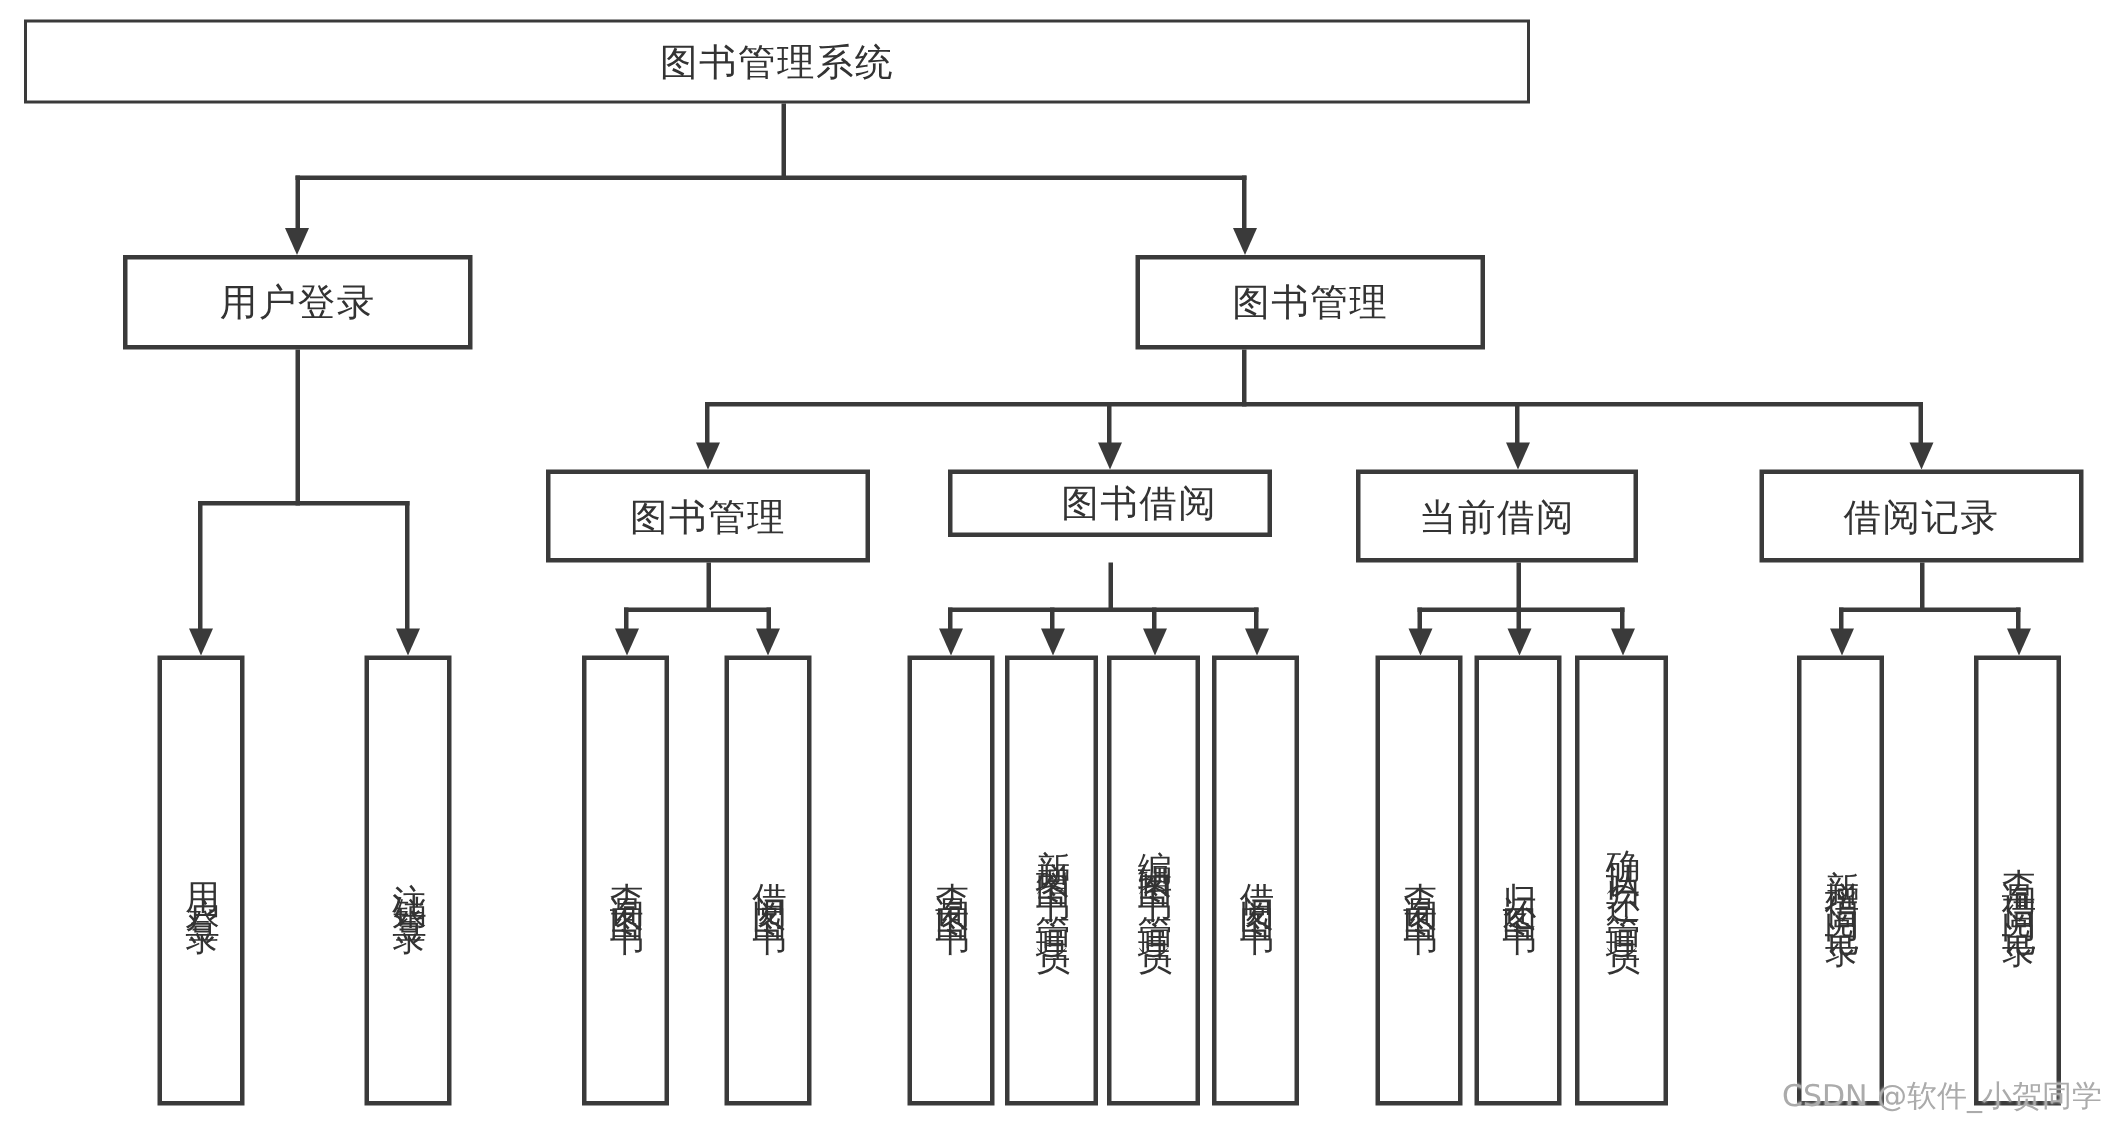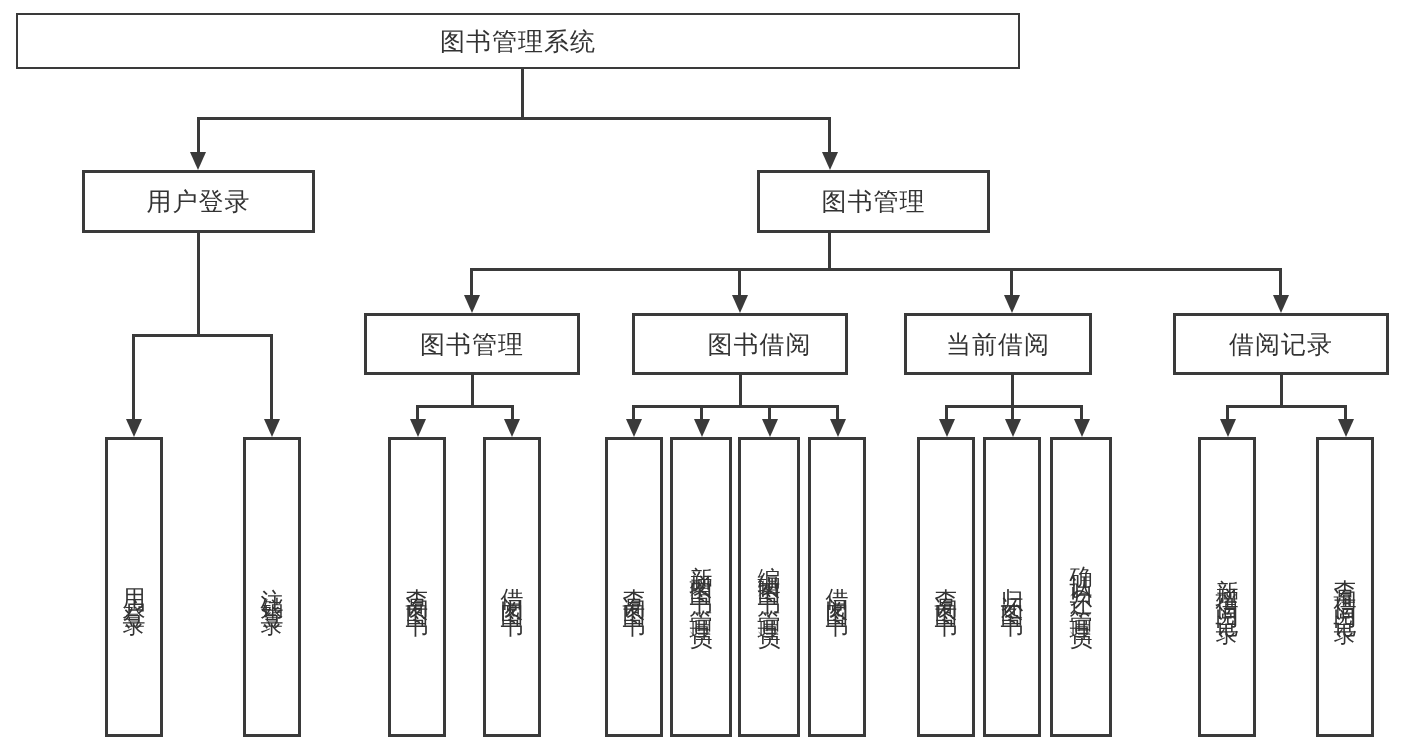--- a/index.html
+++ b/index.html
@@ -68,21 +68,21 @@
   <div class="vline" style="left:738px;top:268px;height:28px;"></div>
   <div class="arrow" style="left:732px;top:295px;"></div>
   <div class="vline" style="left:1010px;top:268px;height:28px;"></div>
   <div class="arrow" style="left:1004px;top:295px;"></div>
   <div class="vline" style="left:1279px;top:268px;height:28px;"></div>
   <div class="arrow" style="left:1273px;top:295px;"></div>
 
   <div class="hbox" style="left:364px;top:313px;width:216px;height:62px;">
     <span>图书管理</span>
   </div>
-  <div class="hbox" style="left:632px;top:313px;width:216px;height:62px;padding-left:39px;">
+  <div class="hbox" style="left:632px;top:313px;width:216px;height:45px;padding-left:39px;">
     <span>图书借阅</span>
   </div>
   <div class="hbox" style="left:904px;top:313px;width:188px;height:62px;">
     <span>当前借阅</span>
   </div>
   <div class="hbox" style="left:1173px;top:313px;width:216px;height:62px;">
     <span>借阅记录</span>
   </div>
 
   <div class="vline" style="left:471px;top:375px;height:33px;"></div>
@@ -156,14 +156,15 @@
     <span>确认归还（管理员）</span>
   </div>
 
   <div class="vbox" style="left:1198px;top:437px;width:58px;height:300px;">
     <span>新增借阅记录</span>
   </div>
   <div class="vbox" style="left:1316px;top:437px;width:58px;height:300px;">
     <span>查询借阅记录</span>
   </div>
 
+  <div class="watermark">CSDN @软件_小贺同学</div>
 
 </div>
 
 </body></html>

